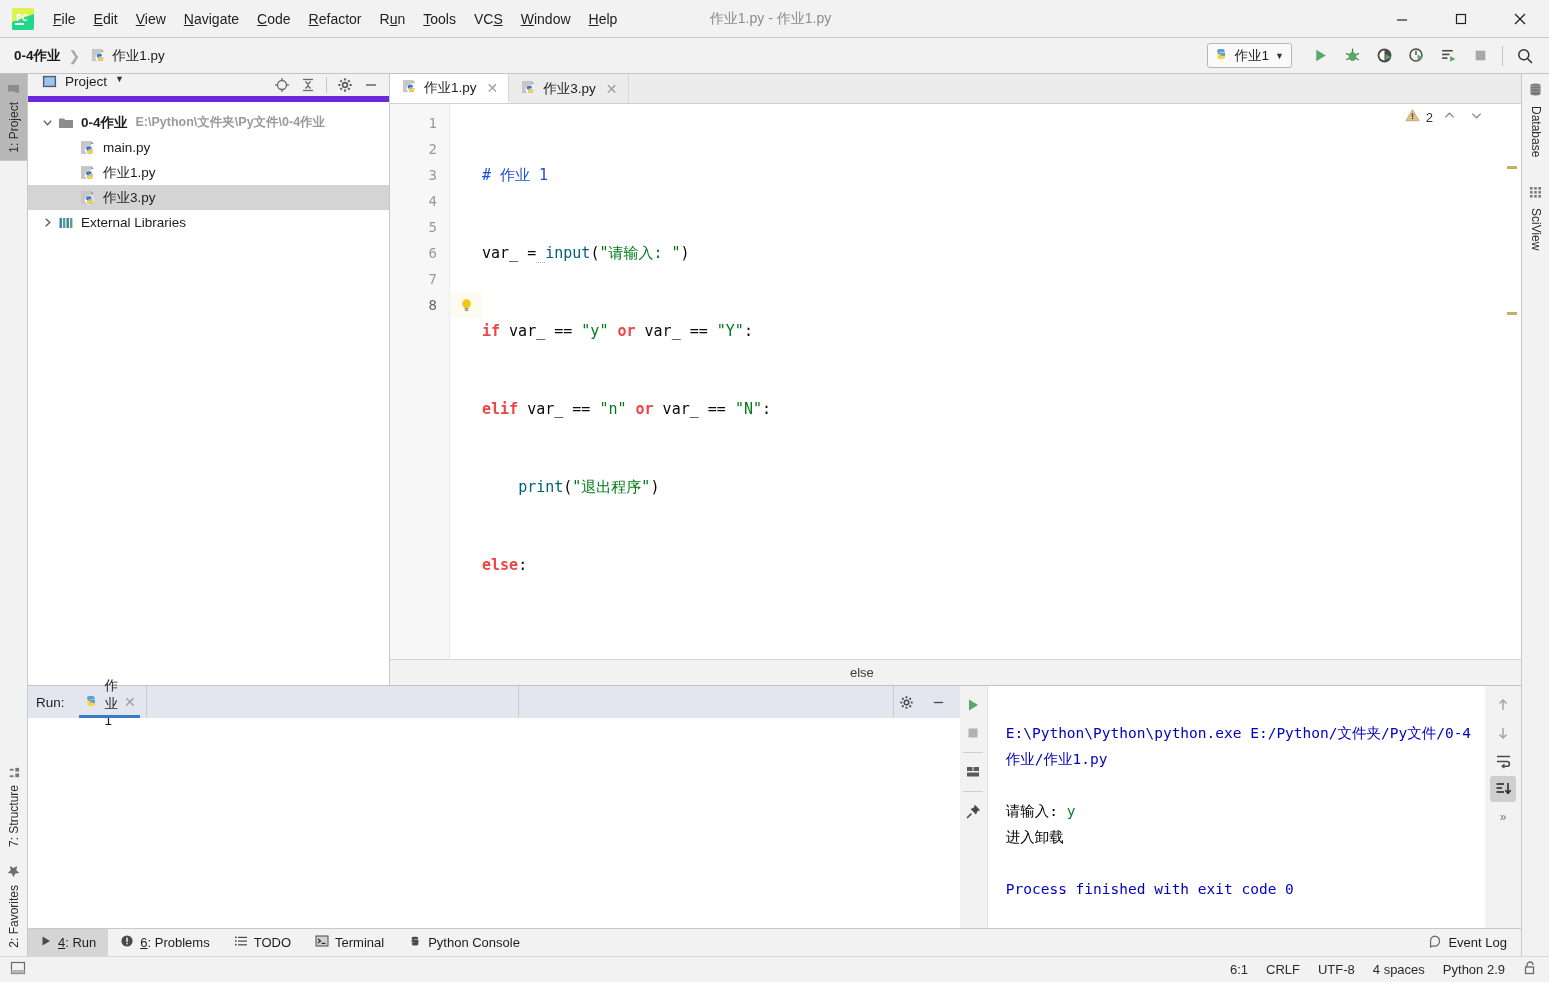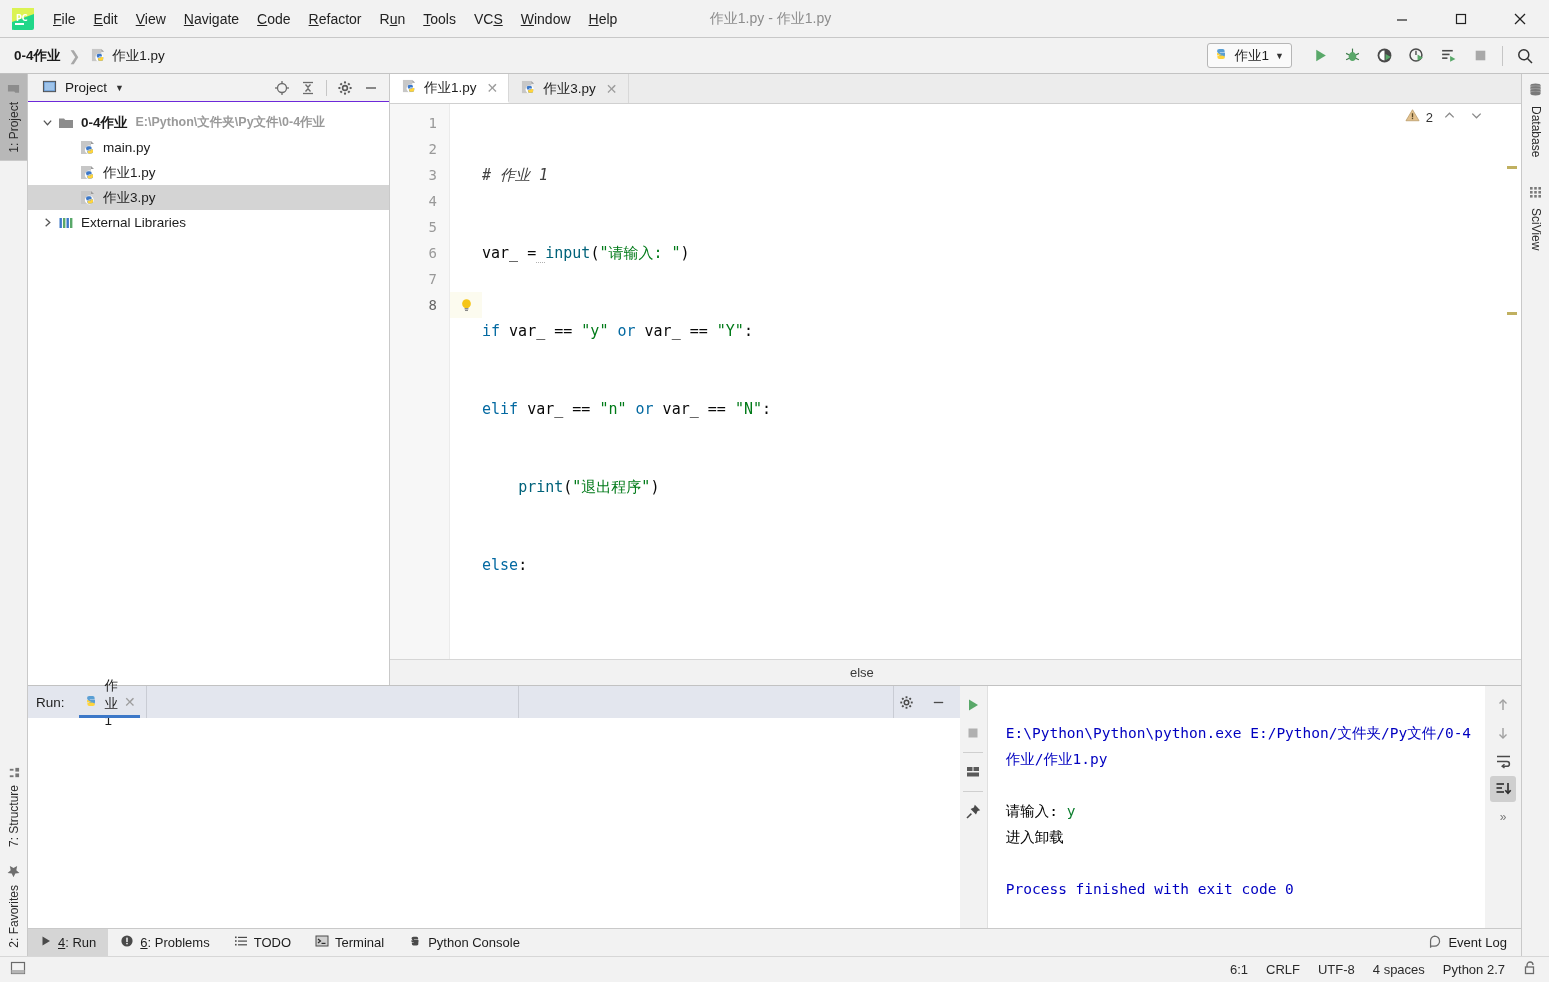--- a/index.html
+++ b/index.html
@@ -73,22 +73,22 @@
 
   
   .center { flex: 1 1 auto; display: flex; flex-direction: column; min-width: 0; }
   .upper { flex: 1 1 auto; display: flex; min-height: 0; }
 
   .project-panel {
     width: 362px; flex: 0 0 362px; display: flex; flex-direction: column;
     background: #fff; border-right: 1px solid #c9c9c9;
   }
   .pp-head {
-    height: 28px; flex: 0 0 28px; display: flex; align-items: center;
-    background: #f2f2f2; padding: 0 6px 0 14px; border-bottom: 1px solid #6d28d9;
+    height: 28px; flex: 0 0 28px; display: flex; 
+    background: #f2f2f2; padding: 0 6px 0 14px; border-bottom: 6px solid #6d28d9;
   }
   .pp-title { font-size: 13.5px; margin-left: 8px; }
   .pp-caret { margin-left: 8px; color: #333; font-size: 9px; }
   .pp-tools { margin-left: auto; display: flex; align-items: center; gap: 2px; }
   .pp-tool { width: 24px; height: 24px; display: flex; align-items: center; justify-content: center; border-radius: 3px;}
   .pp-divider { width:1px; height:16px; background:#c6c6c6; margin:0 4px; }
 
   .tree { padding-top: 8px; font-size: 13.5px; overflow: hidden; }
   .trow { display: flex; align-items: center; height: 25px; padding-left: 10px; white-space: nowrap; }
   .trow.sel { background: #d4d4d4; }
@@ -118,24 +118,24 @@
   .gutter .ln { height: 26px; line-height: 26px; padding-right: 12px; }
   .gutter .ln.cur { color: #666; }
   .bulb-col { width: 32px; flex: 0 0 32px; padding-top: 6px; background: #fff; }
   .bulb-col .slot { height: 26px; display:flex; align-items:center; justify-content:center;}
   .bulb-col .slot.hl { background: #fcfbef; }
   .code {
     flex: 1 1 auto; padding-top: 6px; font-family: "DejaVu Sans Mono", monospace;
     font-size: 15px; line-height: 26px; white-space: pre; overflow: hidden; position: relative;
   }
   .cl { height: 26px; }
-  .kw { color: #0369a1; font-weight: normal; }
+  .kw { color: #ef4444; font-weight: bold; }
   .fn { color: #00627a; }
   .str { color: #007a18; }
-  .cmt { color: #404040; font-style: italic; }
+  .cmt { color: #1d4ed8; }
   .pl { color: #080808; }
   .undl { border-bottom: 1px dotted #b0b0b0; }
 
   .editor-right {
     width: 30px; flex: 0 0 30px; background: #fff; position: relative;
   }
   .insp-mark { position: absolute; right: 4px; width: 10px; height: 3px; background: #c0b060; }
 
   .err-panel {
     position: absolute; right: 34px; top: 4px; display: flex; align-items: center; gap: 6px;
@@ -824,21 +824,21 @@
             <rect x="1.5" y="2.5" width="13" height="11" fill="none" stroke="#6a6a6a" stroke-width="1.2"></rect>
             <rect x="1.5" y="10" width="13" height="3.5" fill="#b5b5b5"></rect>
           </svg>
       </span>
     </div>
     <div class="sb-right">
       <span class="sb-item">6:1</span>
       <span class="sb-item">CRLF</span>
       <span class="sb-item">UTF-8</span>
       <span class="sb-item">4 spaces</span>
-      <span class="sb-item">Python 2.7</span>
+      <span class="sb-item">Python 2.9</span>
       <span>
         <svg width="14" height="16" viewBox="0 0 14 16">
             <path d="M4 7V5a3 3 0 0 1 6 0" fill="none" stroke="#6a6a6a" stroke-width="1.3"></path>
             <rect x="2.5" y="7" width="8" height="6.5" fill="none" stroke="#6a6a6a" stroke-width="1.3"></rect>
           </svg>
       </span>
     </div>
   </div>
 
 </div>

